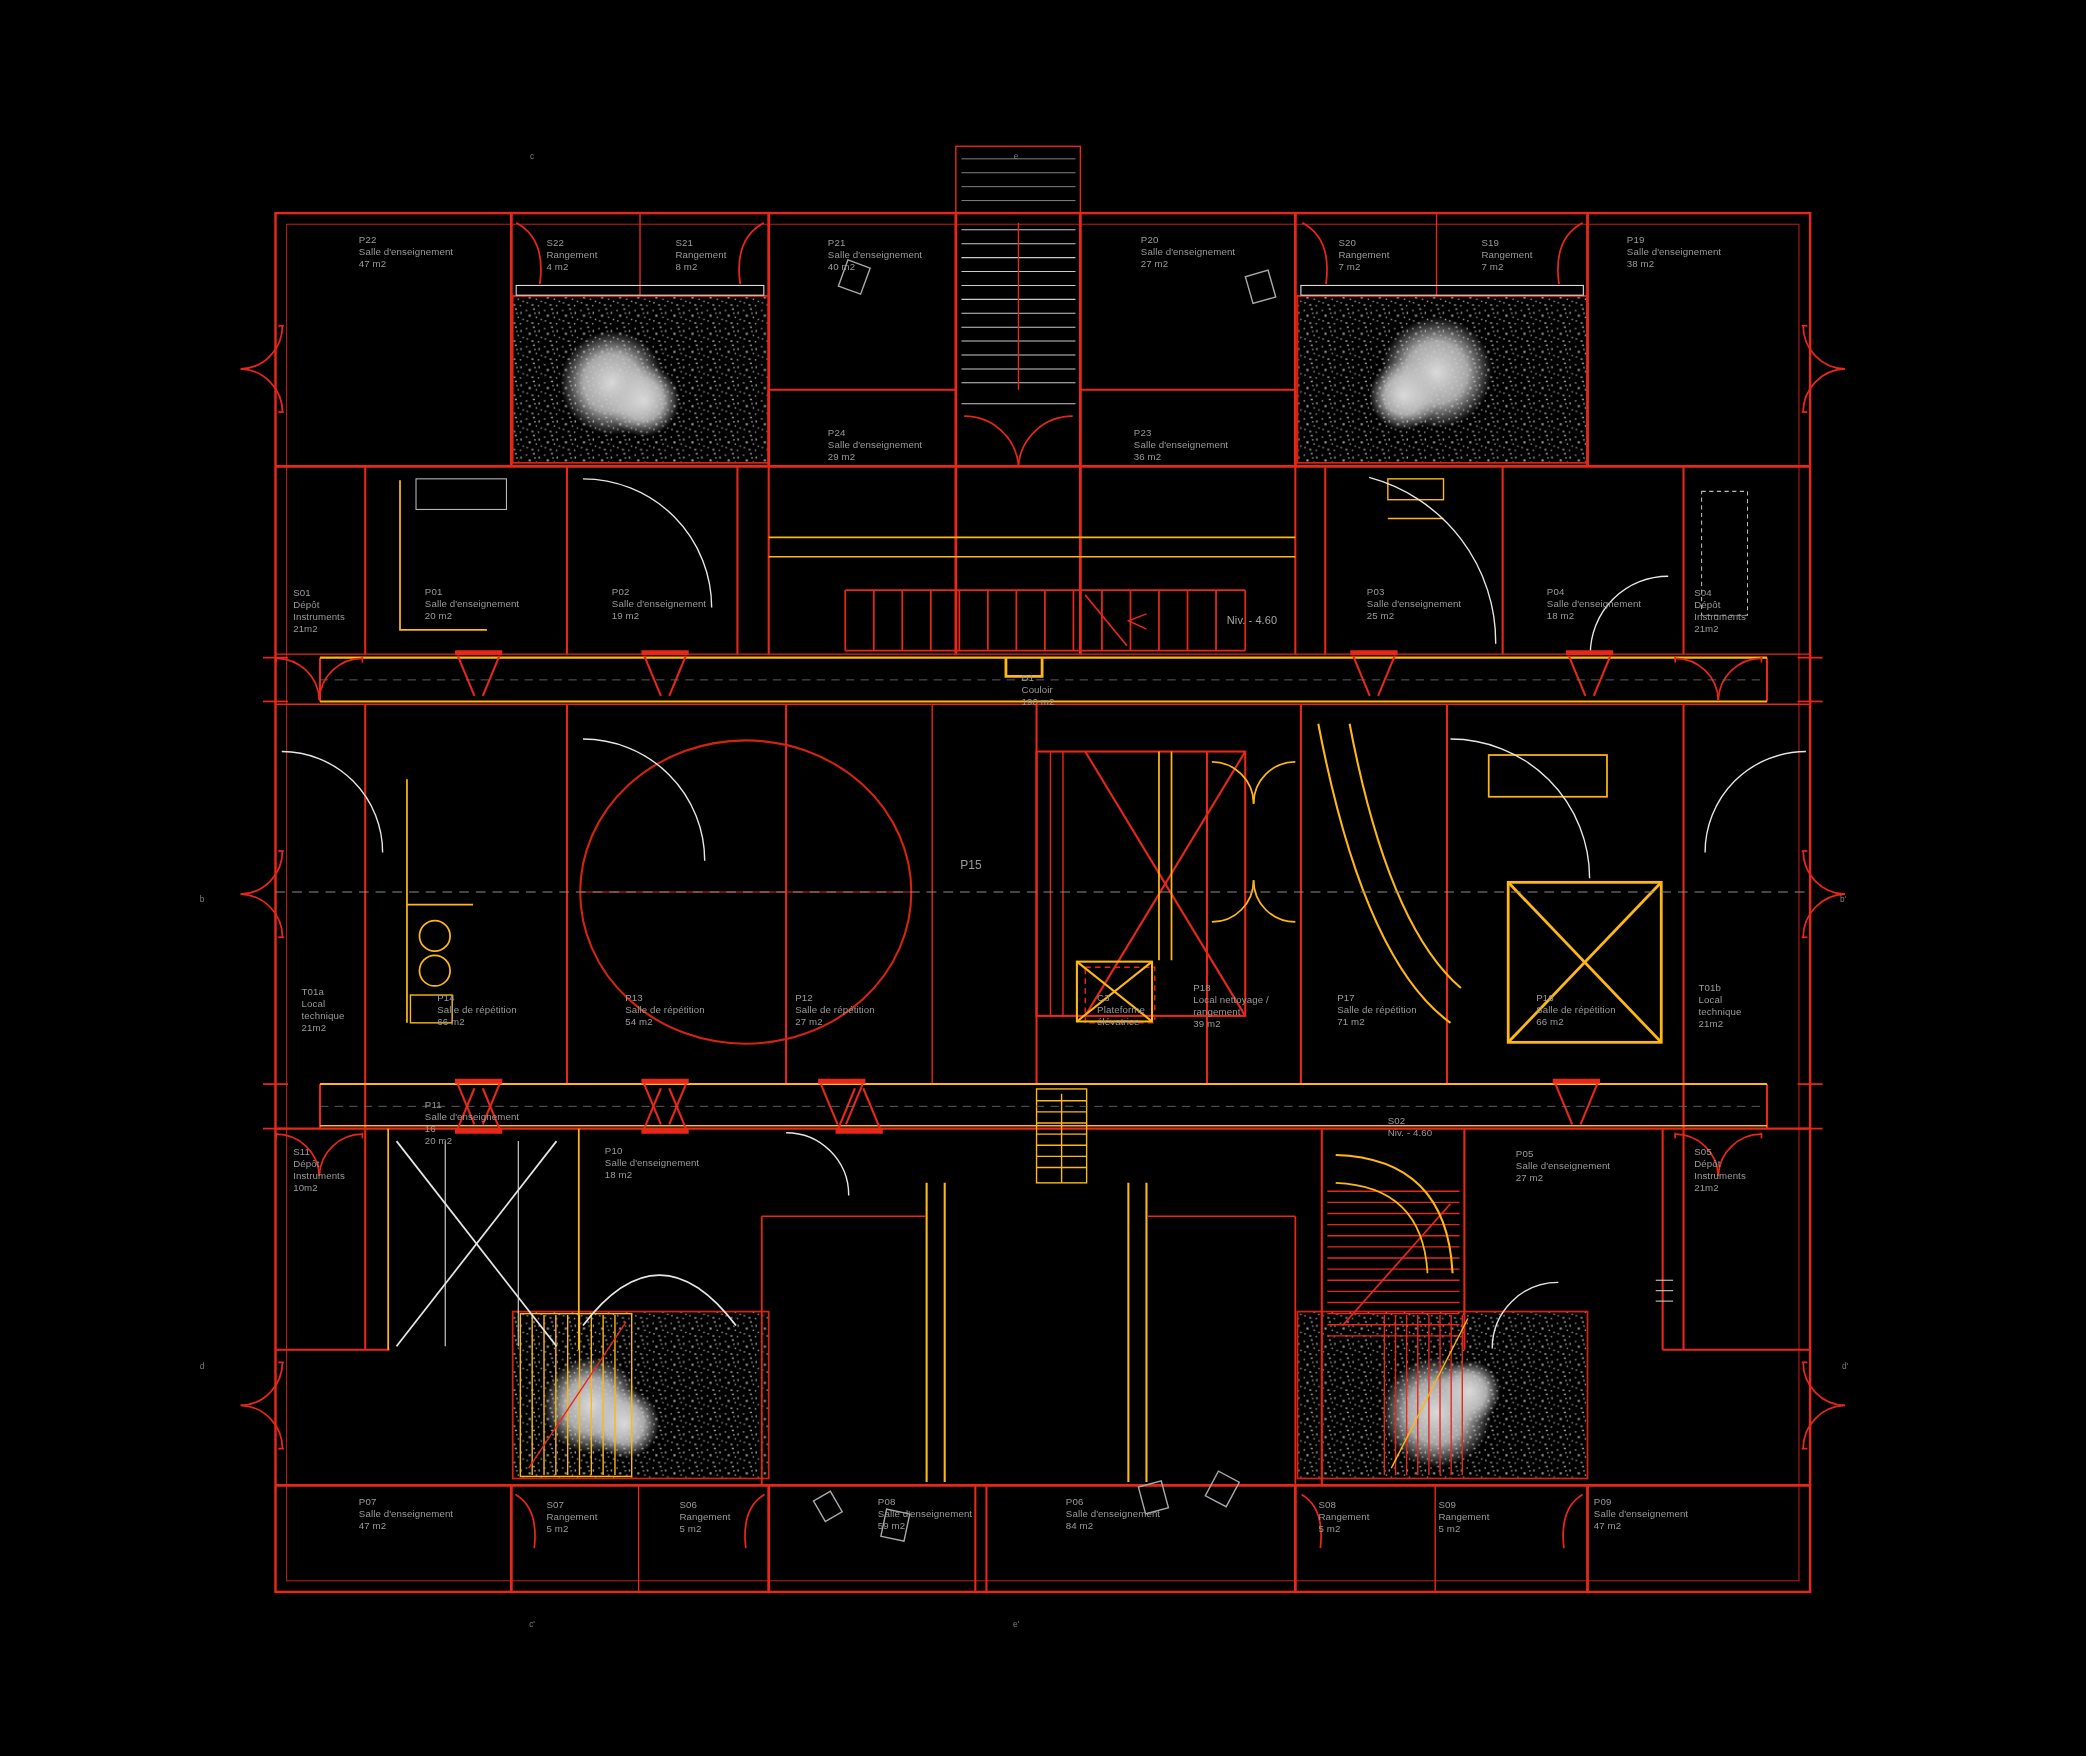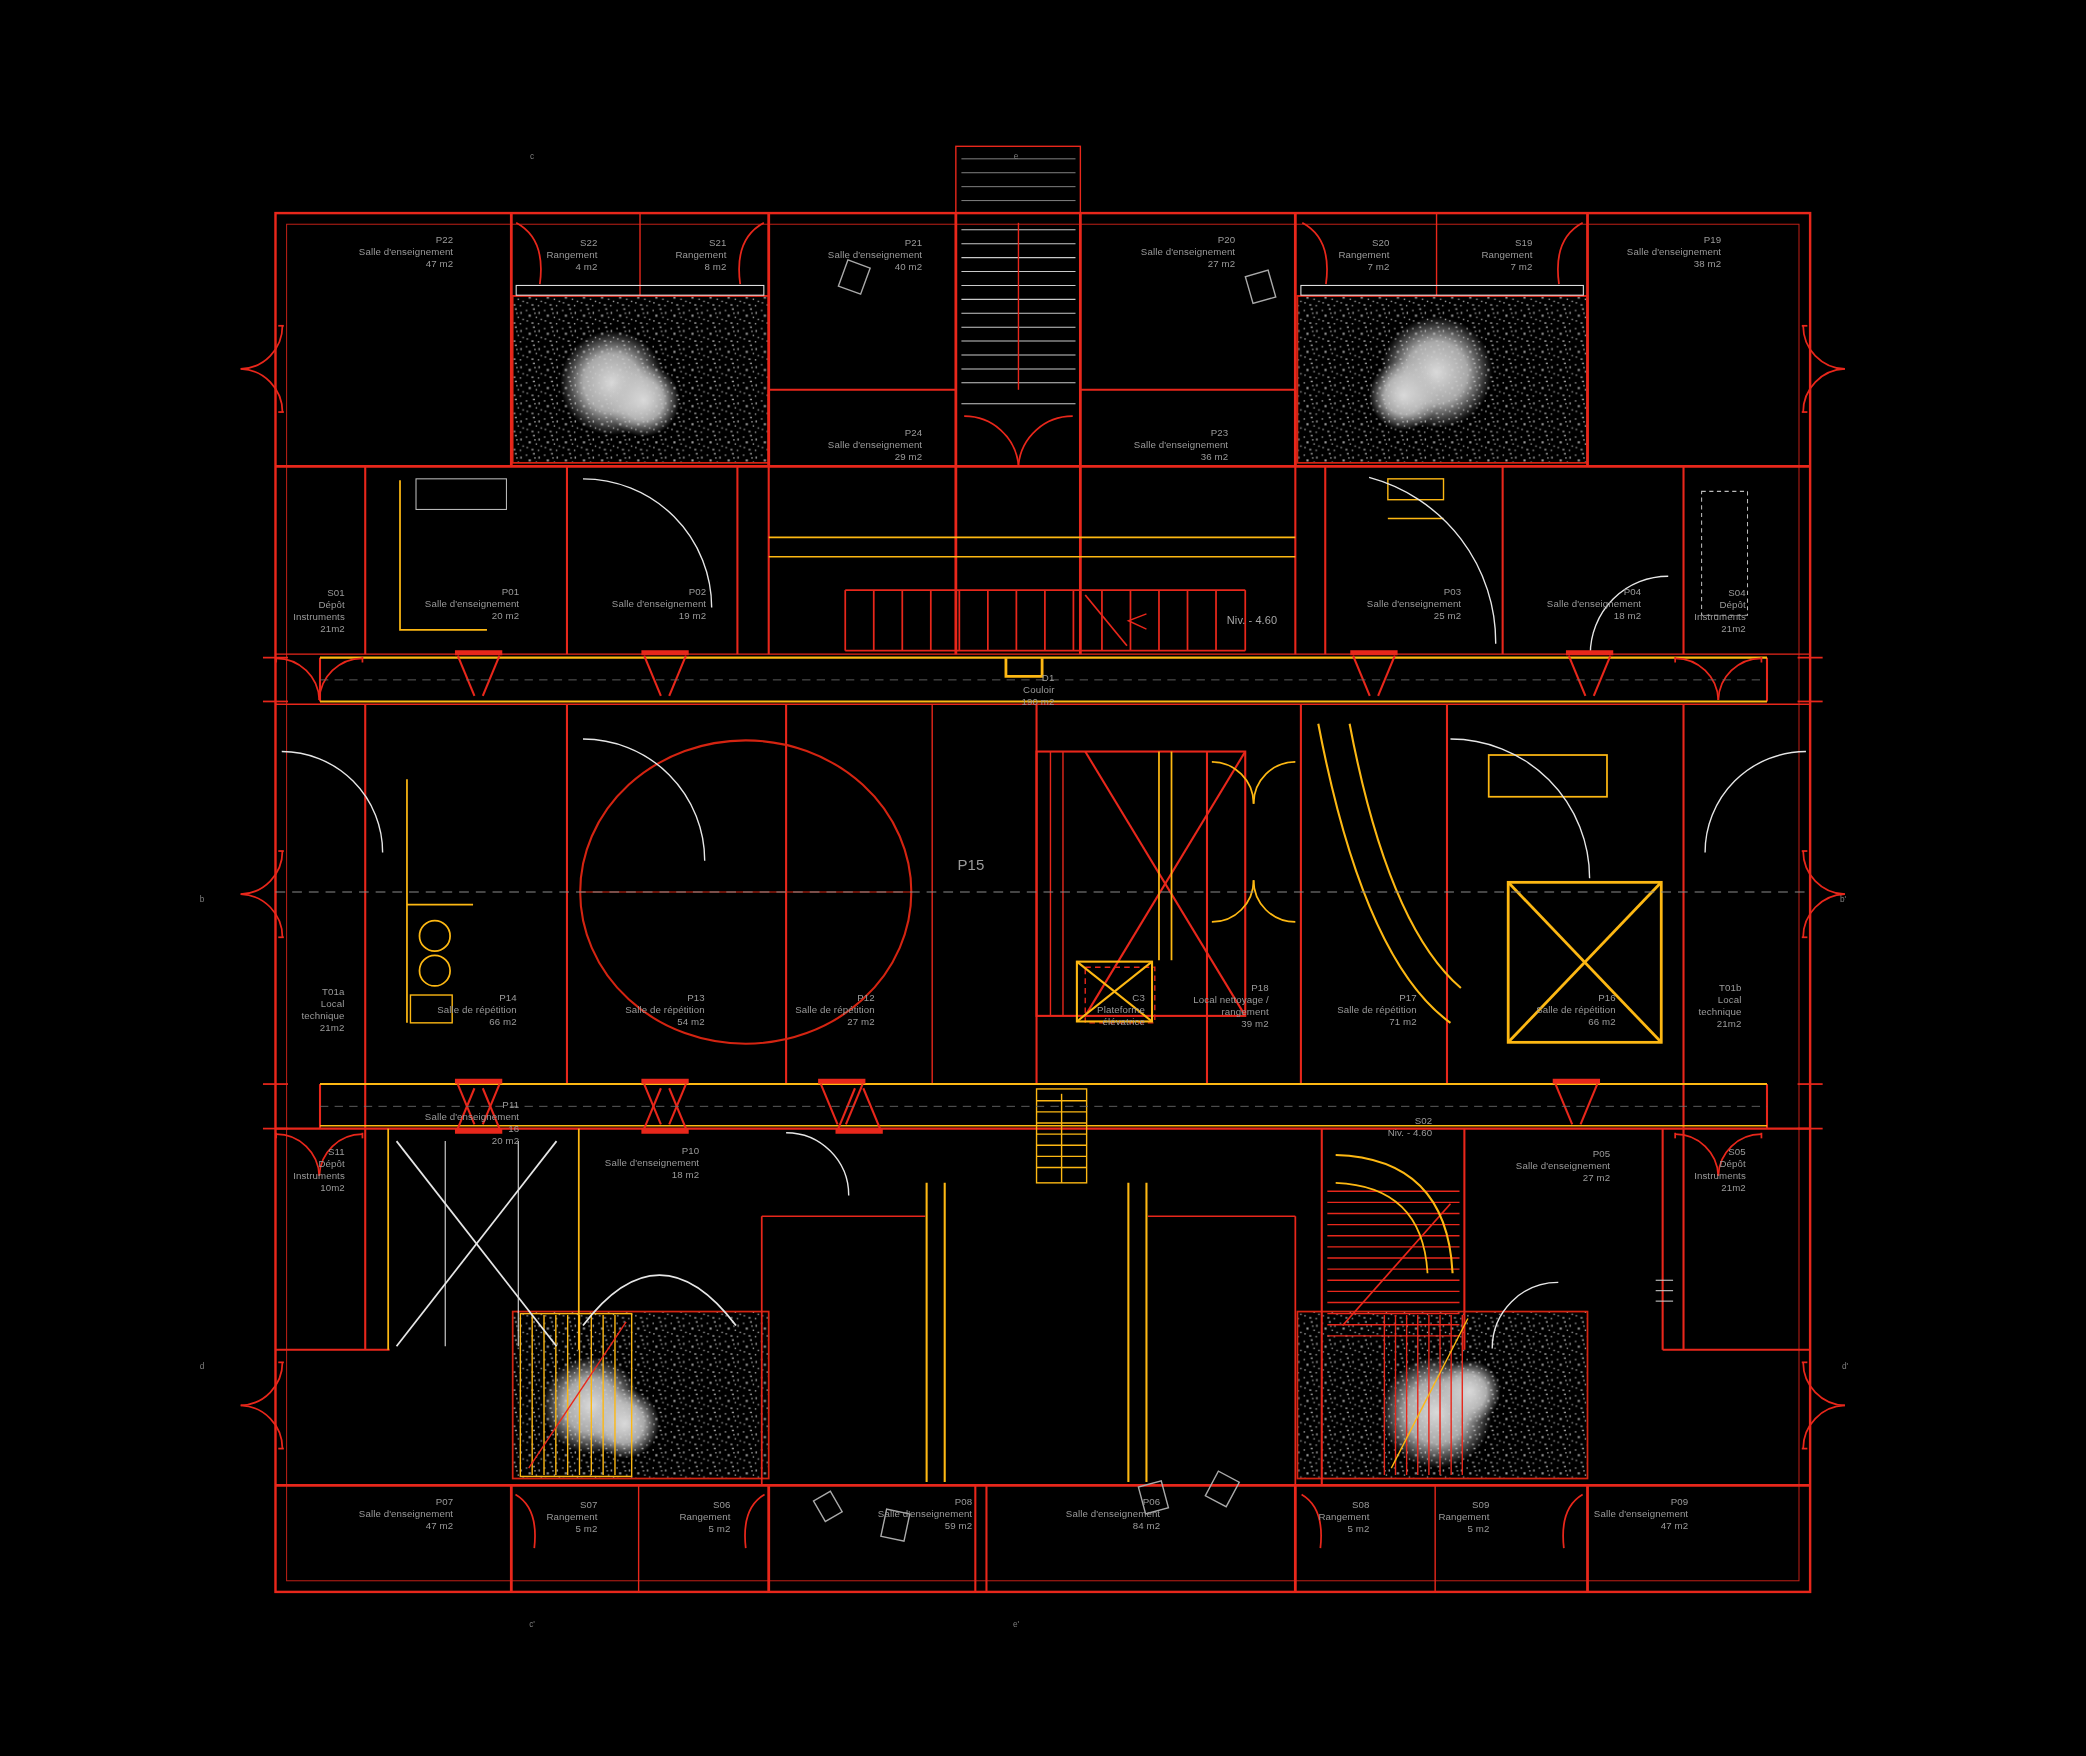--- a/index.html
+++ b/index.html
@@ -1,22 +1,22 @@
 <!DOCTYPE html>
 <html style="font-size:11px"><head>
 <meta charset="utf-8">
 <style>
   html,body{margin:0;padding:0;background:#000;width:2087px;height:1757px;overflow:hidden}
   #canvas{position:relative;width:2087px;height:1757px;background:#000;
           font-family:"Liberation Sans",sans-serif}
   #linework{position:absolute;left:0;top:0}
-  .lbl{position:absolute;transform:translate(-50%,-50%);white-space:pre-line;text-align:right;
+  .lbl{position:absolute;transform:translate(-50%,-50%);white-space:pre-line;text-align:left;
        font:9.7px/1.25 "Liberation Sans",sans-serif;color:#9a9a9a;letter-spacing:0.1px}
   .lbl.niv{font-size:11px;color:#a6a6a6}
-  .lbl.one{font-size:15px}
+  .lbl.one{font-size:12px}
   .grid-letter{position:absolute;transform:translate(-50%,-50%);font:8.3px "Liberation Sans",sans-serif;
        color:#7f7f7f;white-space:pre}
 </style>
 </head>
 <body>
 
 <div id="canvas">
 
 <svg id="linework" width="2087" height="1757" viewBox="0 0 3000 2525">
   <defs>

